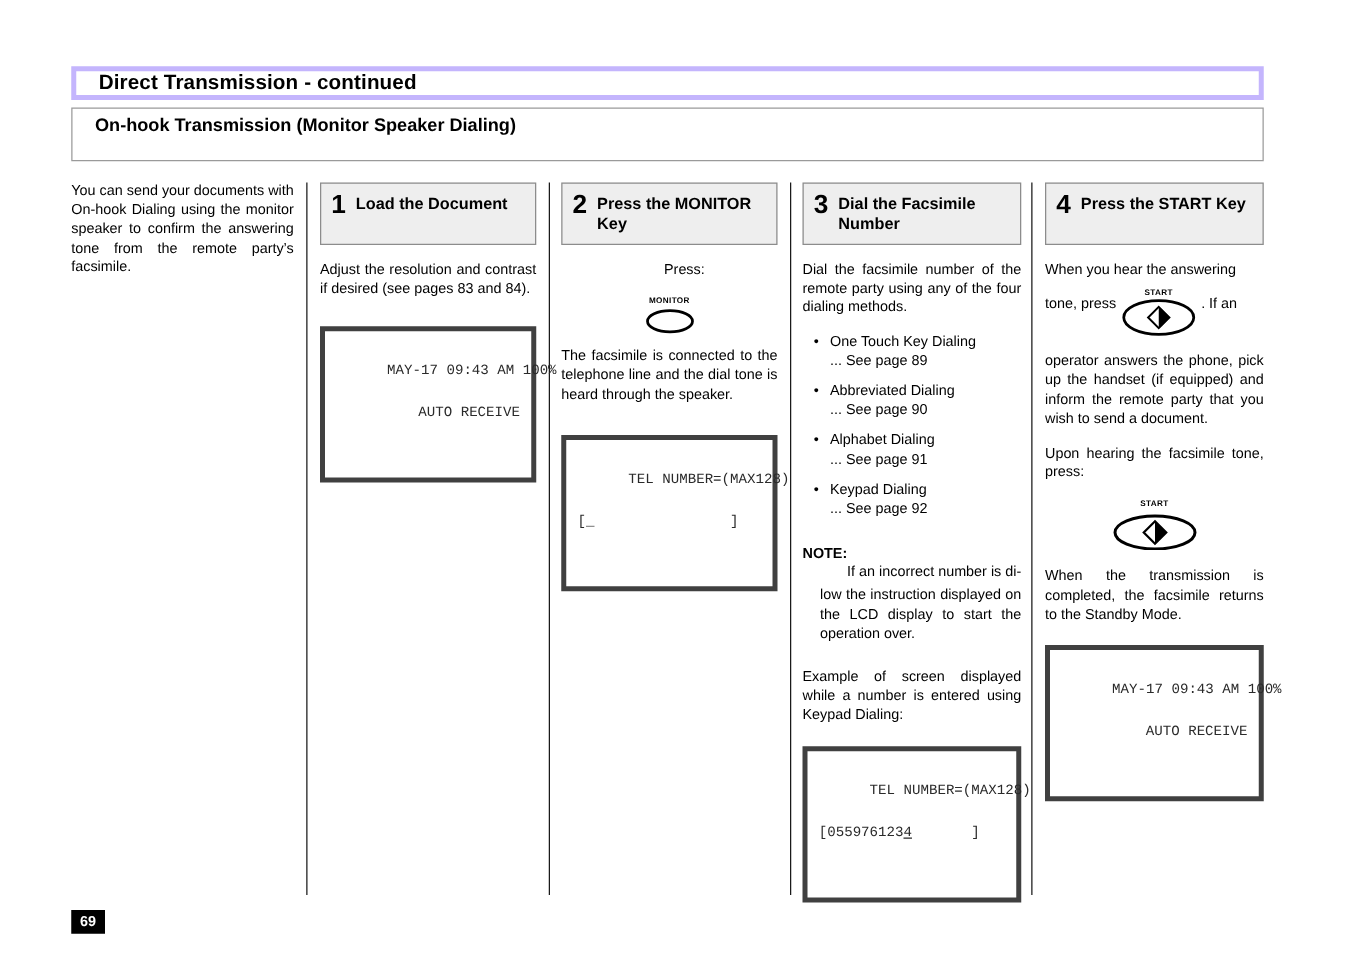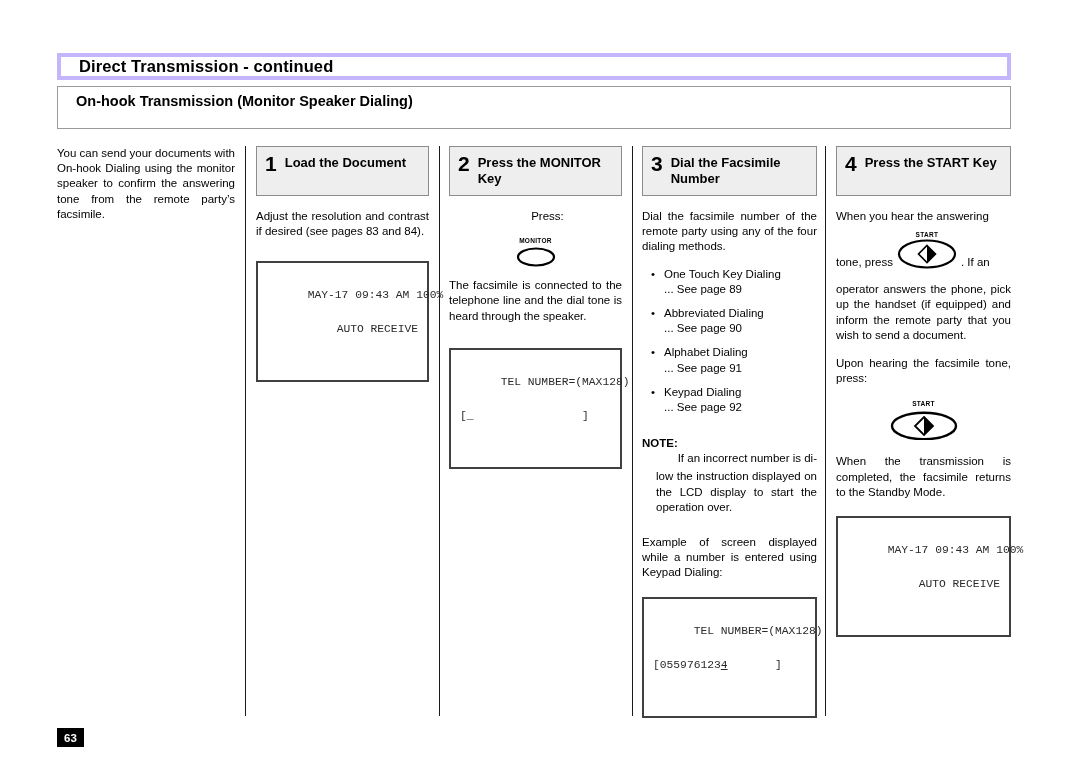--- a/index.html
+++ b/index.html
@@ -121,21 +121,21 @@
     font-size: 11.5px;
     line-height: 15.2px;
     text-align: justify;
     text-justify: inter-word;
     margin-top: 13px;
   }
   .body-text.noj { text-align: center; margin-left: 24px; }
 
   
   .lcd {
-    border: 2px solid #404040;
+    border: 4px solid #404040;
     box-sizing: border-box;
     font-family: "Liberation Mono", "DejaVu Sans Mono", monospace;
     font-size: 11.3px;
     line-height: 17px;
     padding: 7px 9px 8px 9px;
     color: #2a2a2a;
     white-space: pre;
     background: #fff;
   }
   .lcd .ralign { display: block; text-align: right; }
@@ -190,21 +190,21 @@
     align-items: center;
     margin-left: 14px;
     margin-top: 1px;
     font-size: 11.5px;
     line-height: 15.2px;
   }
   .inline-line .gap { flex: 0 0 auto; }
 
   .start-inline {
     display: flex;
-    align-items: flex-end;
+    align-items: flex-start;
     font-size: 11.5px;
     line-height: 15.2px;
     margin-top: 2px;
   }
 
   .svgkey { display: block; }
 
   
   .page-num {
     position: absolute;
@@ -364,15 +364,15 @@
     </div>
 
     <div class="body-text" style="margin-top:14px;">When the transmission is completed, the facsimile returns to the Standby Mode.</div>
 
     <div class="lcd" style="margin-top:16px;">
       <span>MAY-17 09:43 AM 100%</span>
       <span class="ralign">AUTO RECEIVE</span>
     </div>
   </div>
 
-  <div class="page-num">63</div>
+  <div class="page-num">69</div>
 
 </div>
 
 </body></html>

